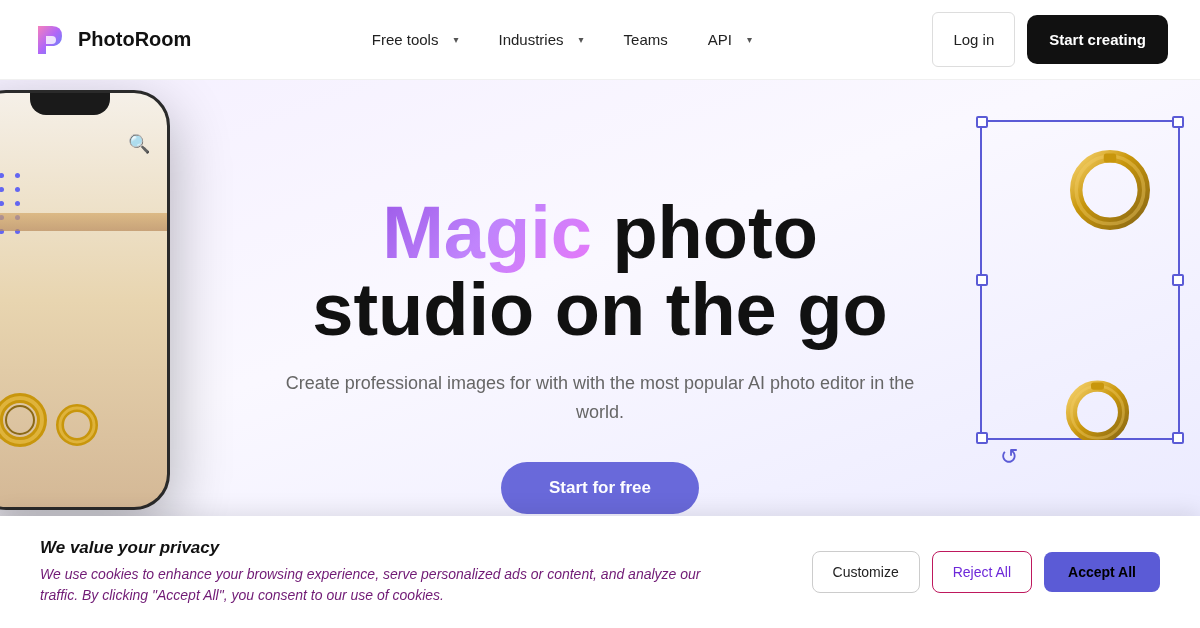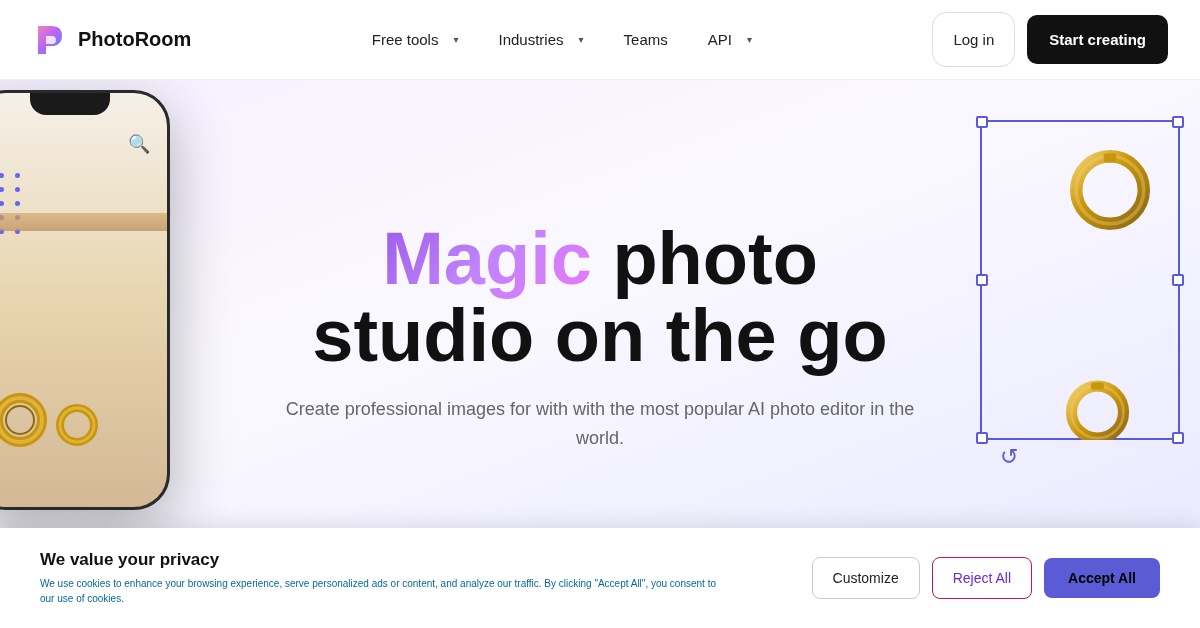--- a/index.html
+++ b/index.html
@@ -52,21 +52,21 @@
       color: #555;
     }
     .nav-actions {
       display: flex;
       align-items: center;
       gap: 12px;
     }
     .btn-login {
       padding: 18px 20px;
       border: 1px solid #ddd;
-      border-radius: 14px;
+      border-radius: 6px;
       background: #fff;
       font-size: 15px;
       font-weight: 500;
       color: #222;
       cursor: pointer;
     }
     .btn-start {
       padding: 16px 22px;
       border: none;
       border-radius: 10px;
@@ -245,30 +245,30 @@
       left: 0;
       right: 0;
       background: #fff;
       padding: 22px 40px;
       display: flex;
       align-items: center;
       justify-content: space-between;
       box-shadow: 0 -4px 20px rgba(0,0,0,0.1);
       z-index: 100;
     }
-    .cookie-text-block { flex: 1; max-width: 680px; }
+    .cookie-text-block { flex: 1; max-width: 680px; font-style: italic; }
     .cookie-title {
       font-size: 17px;
       font-weight: 700;
       color: #111;
       margin-bottom: 6px;
     }
     .cookie-desc {
-      font-size: 10px;
-      color: #0369a1;
+      font-size: 14px;
+      color: #701a75;
       line-height: 1.5;
     }
     .cookie-actions {
       display: flex;
       align-items: center;
       gap: 12px;
       flex-shrink: 0;
     }
     .btn-customize {
       padding: 12px 20px;
@@ -404,20 +404,21 @@
         <div style="position:absolute; top:120px; left:0; right:0; height:18px; background: linear-gradient(180deg, #d4a96a 0%, #b8895a 100%); opacity:0.7;"></div>
       </div>
     </div>
   </div>
 
   <div class="hero-content">
     <h1 class="hero-title">
       <span class="magic">Magic</span><span> photo<br>studio on the go</span>
     </h1>
     <p class="hero-subtitle">Create professional images for with with the most popular AI photo editor in the world.</p>
+    <button class="btn-hero-cta">Start for free</button>
   </div>
 
   <div class="right-jewelry">
     <div class="selection-box">
       <div class="handle tl"></div>
       <div class="handle tr"></div>
       <div class="handle bl"></div>
       <div class="handle br"></div>
       <div class="handle ml"></div>
       <div class="handle mr"></div>

